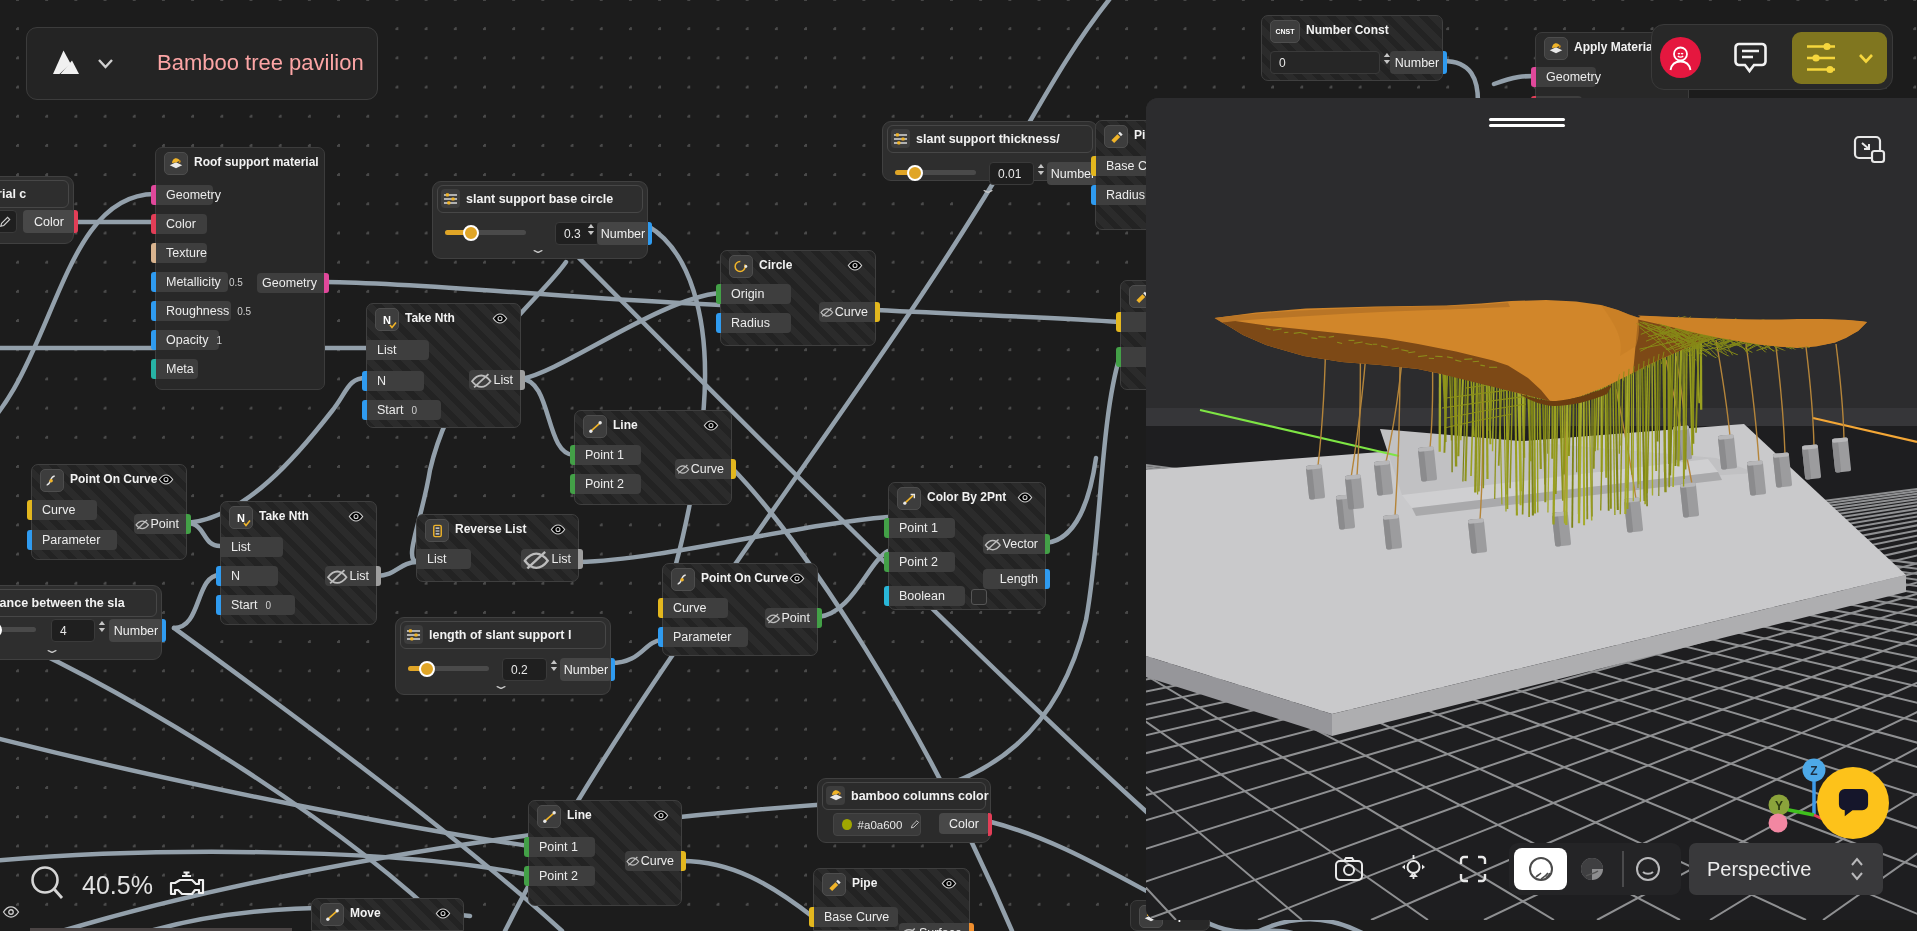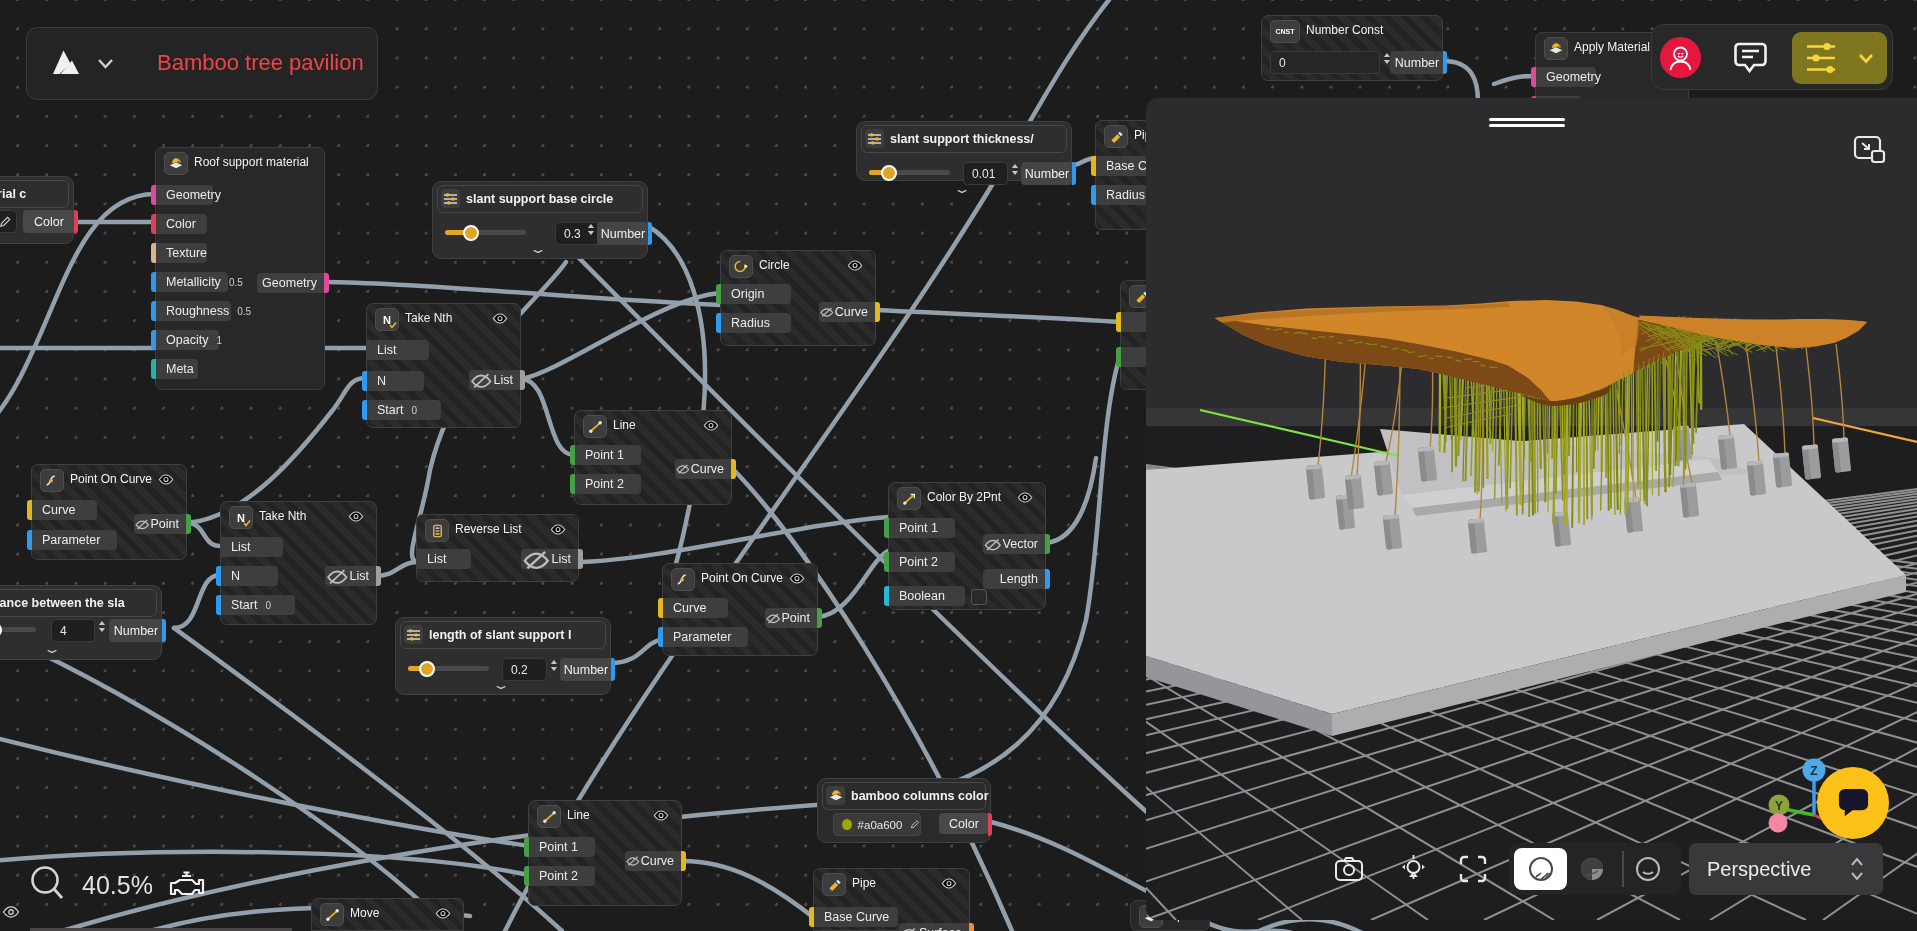--- a/index.html
+++ b/index.html
@@ -7,21 +7,21 @@
  background-color:#1c1c1c;
  background-image:radial-gradient(circle 1.7px at 1.7px 1.7px,#4a4a4a 92%,transparent 100%);
  background-size:29.2px 29.2px;background-position:16px -2px;}
 #wires{position:absolute;left:0;top:0;}
 .node{position:absolute;background:#282828;border:1px solid #3c3c3c;border-radius:7px;box-sizing:border-box;}
 .nodeh{position:absolute;border:1px solid #3f3f3f;border-radius:7px;box-sizing:border-box;
  background:repeating-linear-gradient(45deg,#232323 0 6px,#2b2b2b 6px 13px);}
 .nhead{position:absolute;left:0;top:0;right:0;height:28px;}
 .nico{position:absolute;left:8px;top:4px;width:22px;height:21px;background:#3d3d3d;border:1px solid #4d4d4d;border-radius:5px;
  display:flex;align-items:center;justify-content:center;font-size:11px;color:#fff;}
-.ntitle{position:absolute;left:38px;top:7px;font-size:12px;font-weight:normal;color:#f2f2f2;white-space:nowrap;text-align:right;}
+.ntitle{position:absolute;left:38px;top:7px;font-size:12px;font-weight:bold;color:#f2f2f2;white-space:nowrap;text-align:right;}
 .neye{position:absolute;top:8px;width:16px;height:13px;}
 .pin,.pout{position:absolute;height:20px;background:#3e3e3e;color:#ececec;font-size:12.5px;
  display:flex;align-items:center;box-sizing:border-box;white-space:nowrap;}
 .pin{border-radius:0 4px 4px 0;padding-left:10px;left:0;}
 .pout{border-radius:4px 0 0 4px;justify-content:flex-end;padding-right:7px;right:0;}
 .pin .bar{position:absolute;left:-5px;top:0;width:5px;height:20px;border-radius:3px 0 0 3px;}
 .pout .bar{position:absolute;right:-5px;top:0;width:5px;height:20px;border-radius:0 3px 3px 0;}
 .pv{margin-left:8px;font-size:10px;color:#cfcfcf;}
 .uinode{position:absolute;background:#2e2e2e;border:1px solid #404040;border-radius:9px;box-sizing:border-box;}
 .uhead{position:absolute;left:4px;top:3px;right:4px;height:26px;border:1px solid #474747;border-radius:6px;background:#2e2e2e;}
@@ -146,21 +146,21 @@
       </div>
 <div class="slider" style="left:12px;top:48px;width:81px">
         <span class="fill" style="width:20px"></span>
       </div>
 <div class="knob" style="left:23px;top:43px"></div>
 <div class="valbox" style="left:106px;top:40px;width:45px">0.2</div>
 <div class="spin" style="left:152px;top:41px">▲<br>▼</div>
 <div class="nchip" style="left:164px;top:40px;width:52px">Number<span class="bar"></span></div>
 <div class="chev" style="left:100px;top:60px">⌄</div>
     </div>
-<div class="uinode" style="left:856px;top:121px;width:216px;height:60px">
+<div class="uinode" style="left:882px;top:121px;width:216px;height:60px">
 <div class="uhead">
         <div class="uico">
           <svg width="15" height="14" viewBox="0 0 16 15">
             <g stroke="#d8d8d8" stroke-width="1.6">
               <path d="M1 3.2h14M1 7.5h14M1 11.8h14"></path>
             </g>
             <g fill="#f0b429">
               <rect x="3" y="1.4" width="3.4" height="3.4" rx="1"></rect>
               <rect x="9" y="5.8" width="3.4" height="3.4" rx="1"></rect>
               <rect x="4.5" y="10" width="3.4" height="3.4" rx="1"></rect>
@@ -1039,21 +1039,21 @@
 </div>
 <div id="chrome">
 <div style="position:absolute;left:26px;top:27px;width:352px;height:73px;background:#242424;border:1px solid #3c3c3c;border-radius:11px;box-sizing:border-box">
 <svg style="position:absolute;left:22px;top:18px" width="36" height="37" viewBox="0 0 36 37">
         <path d="M14.5 4.5 21.5 17.5 10.5 28 H4 Z" fill="#f0f0f0"></path>
         <path d="M23 14.5 30 28 H11.5 Z" fill="#f0f0f0"></path>
       </svg>
 <svg style="position:absolute;left:70px;top:30px" width="17" height="12" viewBox="0 0 17 12">
         <path d="M2 2l6.5 7L15 2" stroke="#cfcfcf" stroke-width="2.4" fill="none"></path>
       </svg>
-<div style="position:absolute;left:130px;top:22px;font-size:22px;color:#ef4444">Bamboo tree pavilion</div>
+<div style="position:absolute;left:130px;top:22px;font-size:22px;color:#fca5a5">Bamboo tree pavilion</div>
 </div>
 <div style="position:absolute;left:1651px;top:24px;width:242px;height:66px;background:#282828;border:1px solid #3a3a3a;border-radius:13px;box-sizing:border-box">
 <div style="position:absolute;left:8px;top:12px;width:41px;height:41px;border-radius:50%;background:#e5173f"></div>
 <svg style="position:absolute;left:16px;top:20px" width="25" height="26" viewBox="0 0 25 26">
         <circle cx="12.5" cy="9" r="6.5" stroke="#fff" stroke-width="1.8" fill="none"></circle>
         <path d="M10 8.2c.6.8 1.2.8 1.8 0M13.2 8.2c.6.8 1.2.8 1.8 0M9.8 11c1.5 1.5 4 1.5 5.4 0" stroke="#fff" stroke-width="1.3" fill="none"></path>
         <path d="M2.5 25c1-5.5 5-8.5 10-8.5s9 3 10 8.5" stroke="#fff" stroke-width="1.8" fill="none"></path>
       </svg>
 <svg style="position:absolute;left:80px;top:15px" width="37" height="36" viewBox="0 0 37 36">
         <path d="M7 4h23a3.5 3.5 0 0 1 3.5 3.5v14A3.5 3.5 0 0 1 30 25h-8l-4.5 6-4.5-6H7a3.5 3.5 0 0 1-3.5-3.5v-14A3.5 3.5 0 0 1 7 4z" stroke="#f2f2f2" stroke-width="2.6" fill="none"></path>

